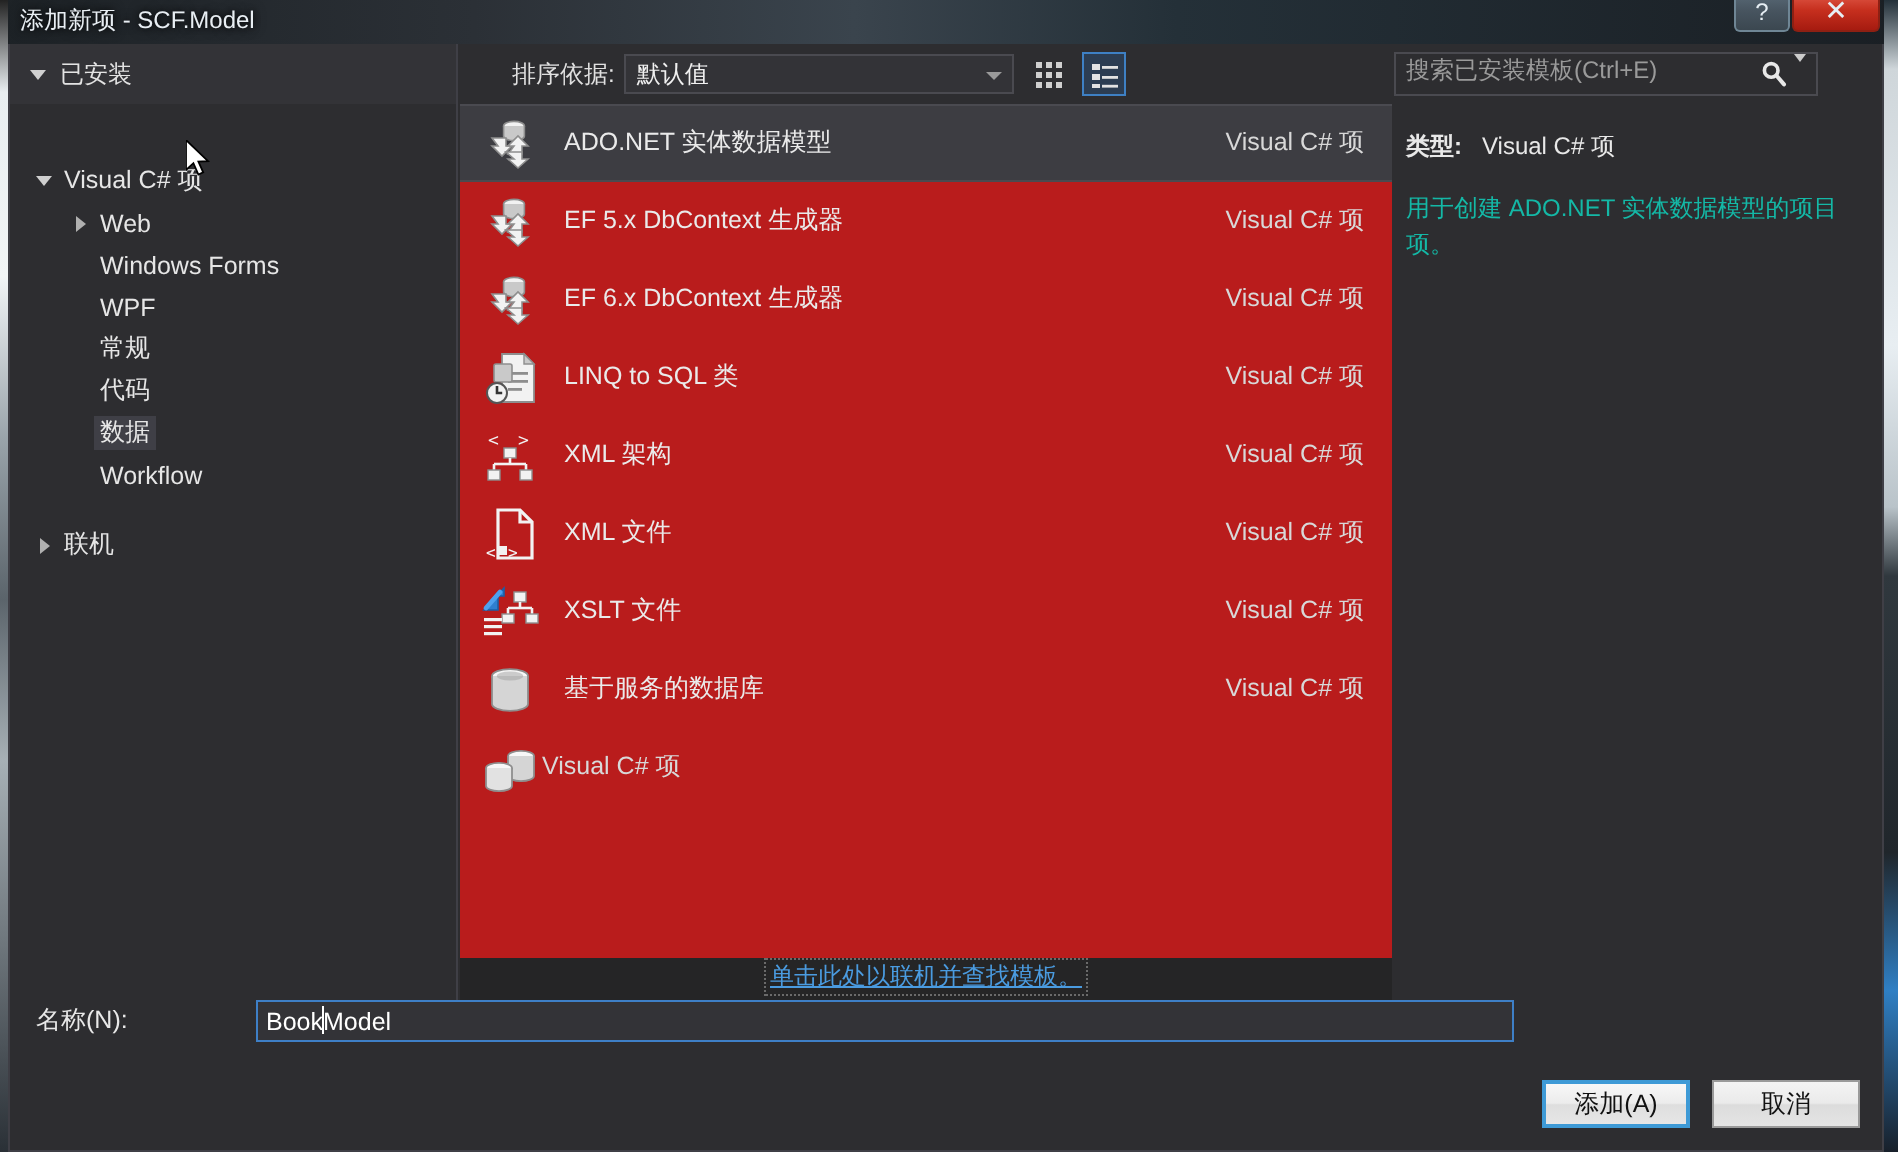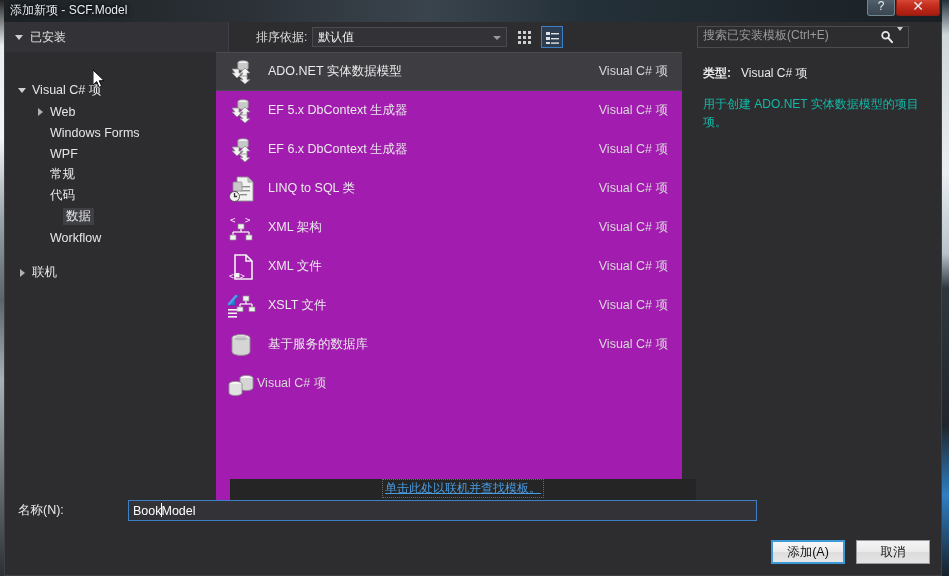--- a/index.html
+++ b/index.html
@@ -223,23 +223,23 @@
   }
   .tree-row .txt { padding: 0 3px; }
   .tree-row.selected .txt {
     background: #3f3f46;
   }
   .tree-spacer { height: 14px; }
 
   
   .listpane {
     position: absolute;
-    left: 211px; top: 30px;
+    left: 225px; top: 30px;
     width: 466px; bottom: 68px;
-    background: #a21caf;
+    background: #b91c1c;
     overflow: hidden;
   }
   .tmpl-row {
     height: 39px;
     display: flex; align-items: center;
     padding: 0 0 0 9px;
     box-sizing: border-box;
   }
   .tmpl-row.selected {
     background: #3d3d42;
@@ -463,21 +463,21 @@
             <div class="txt">WPF</div>
           </div>
           <div class="tree-row" style="padding-left: 28px;">
             <div class="twisty"></div>
             <div class="txt">常规</div>
           </div>
           <div class="tree-row" style="padding-left: 28px;">
             <div class="twisty"></div>
             <div class="txt">代码</div>
           </div>
-          <div class="tree-row selected" style="padding-left: 44px;">
+          <div class="tree-row selected" style="padding-left: 28px;">
             <div class="twisty"></div>
             <div class="txt">数据</div>
           </div>
           <div class="tree-row" style="padding-left: 28px;">
             <div class="twisty"></div>
             <div class="txt">Workflow</div>
           </div>
           <div class="tree-spacer"></div>
           <div class="tree-row" style="padding-left: 10px;">
             <div class="twisty">

